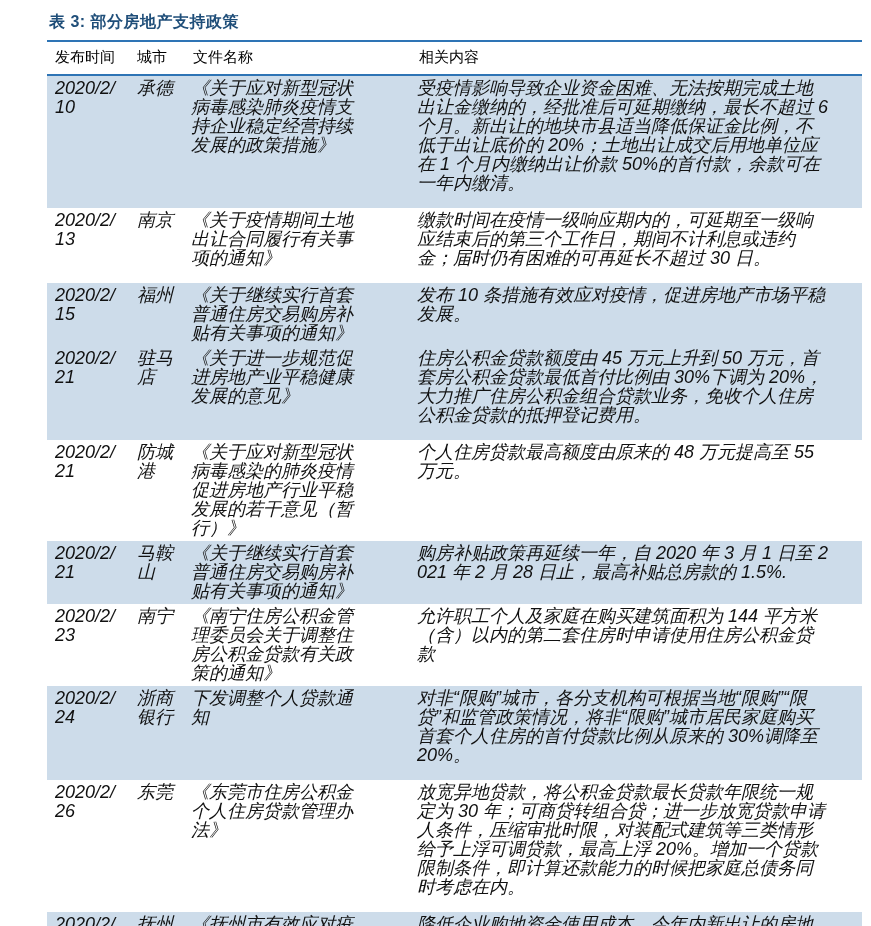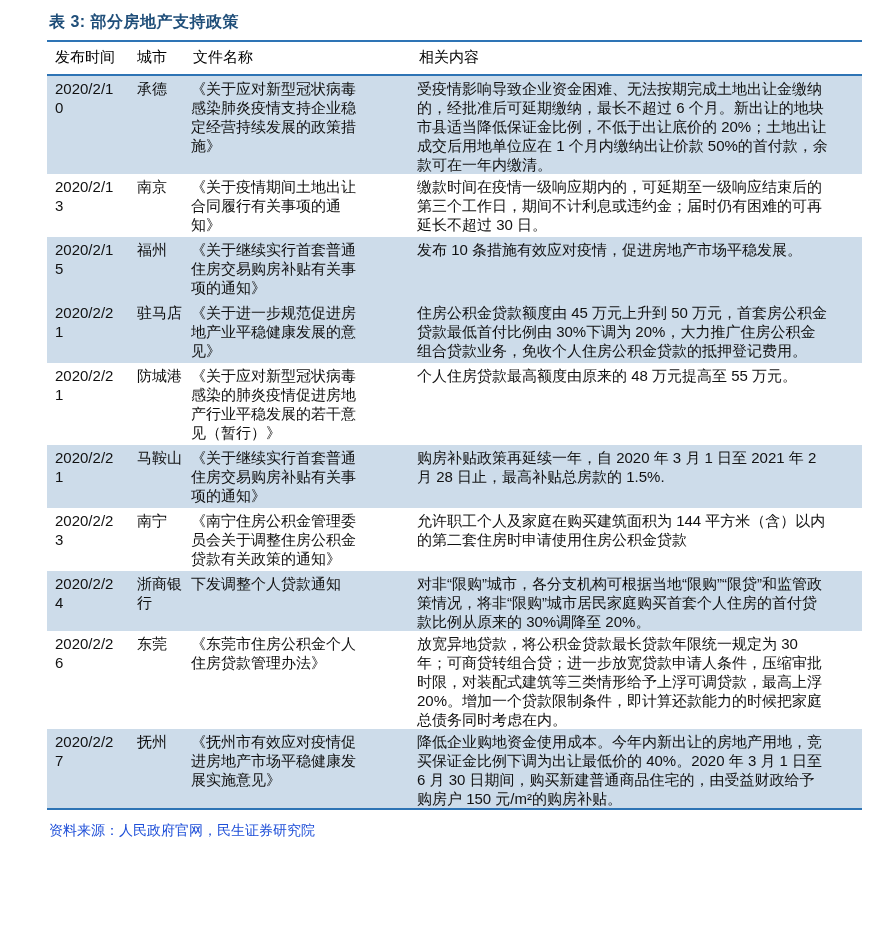--- a/index.html
+++ b/index.html
@@ -45,30 +45,31 @@
     font-size:15px;
     font-weight:normal;
     color:#000;
     padding:6px 4px 7px 6px;
     border-bottom:2.5px solid var(--rule-blue);
     white-space:nowrap;
   }
   thead th.h-date{padding-left:8px;}
   tbody td{
     vertical-align:top;
-    font-size:15px;
+    font-size:18px;
     line-height:19px;
     padding:3px 4px;
     word-break:break-all;
     overflow-wrap:anywhere;
+    font-style:italic;
   }
   td.col-date{padding:3px 14px 3px 8px;}
   td.col-city{padding:3px 4px 8px 6px;}
   td.col-doc{padding:3px 52px 3px 4px;}
-  td.col-content{padding:3px 33px 0 4px;}
+  td.col-content{padding:3px 33px 15px 4px;}
   tr.shaded{background:var(--row-shade);}
   .source-note{
     margin:12px 0 0 2px;
     font-size:14px;
     color:#1d4ed8;
   }
 </style>
 </head>
 <body>
 

